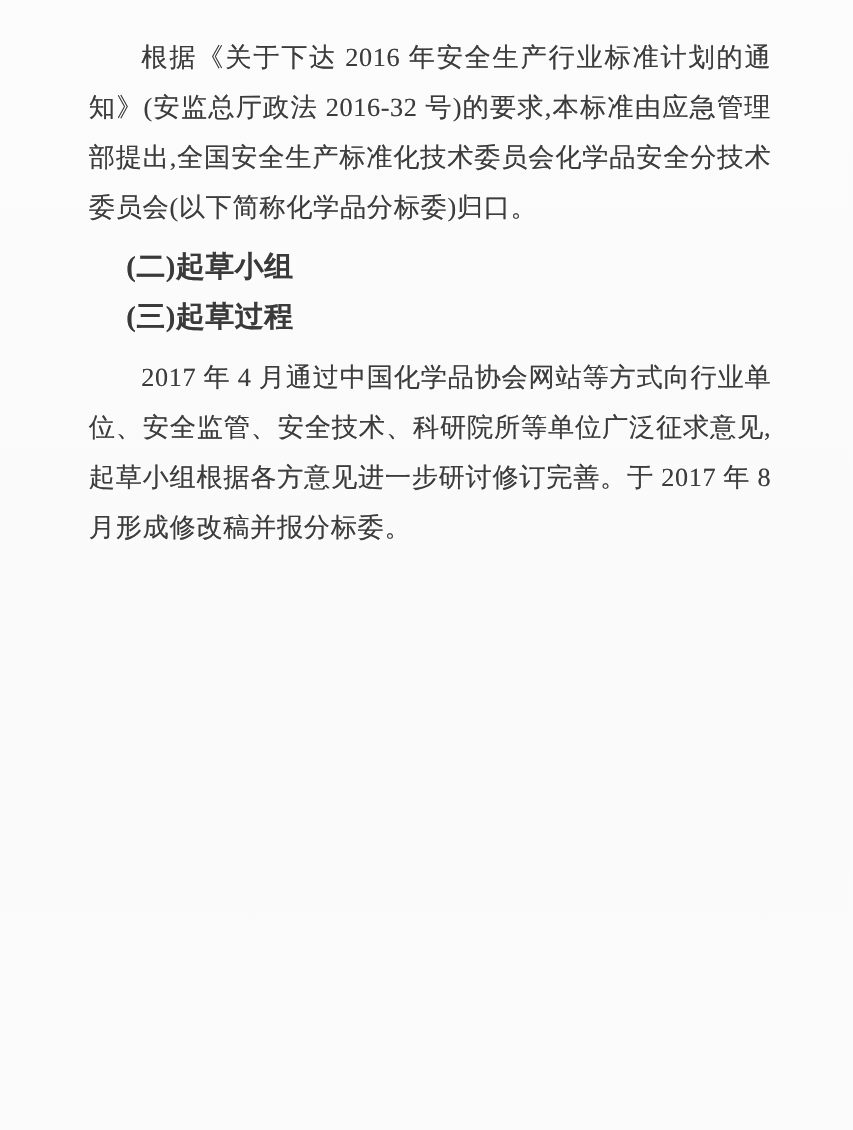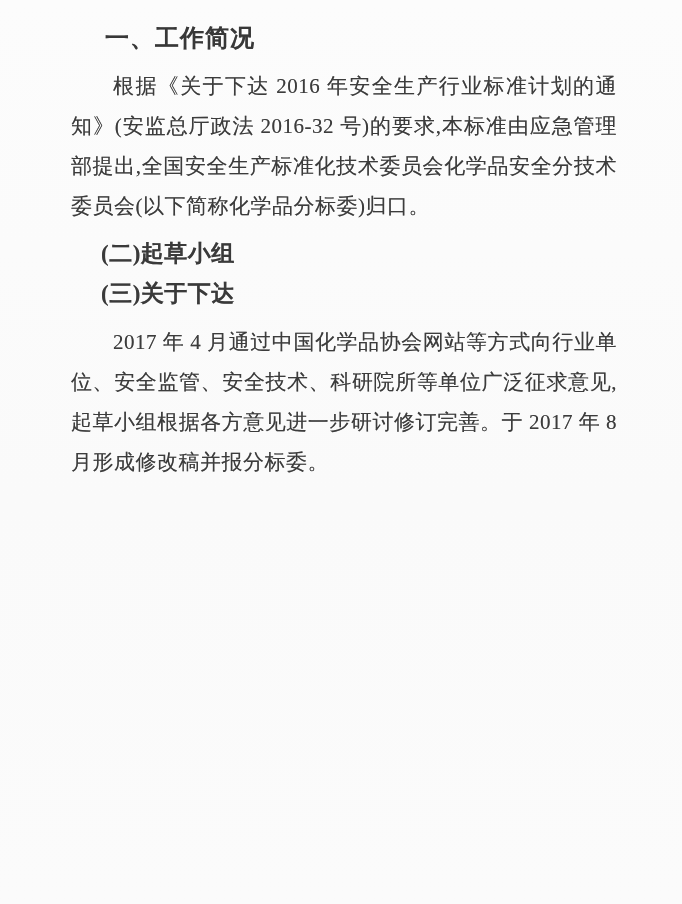--- a/index.html
+++ b/index.html
@@ -52,28 +52,27 @@
     letter-spacing: 0.5px;
     word-break: break-all;
     color: #3c3c3c;
   }
 </style>
 </head>
 <body>
 
 <div class="page">
 
-  <h1 class="doc-heading">一、工作简况</h1>
 
 
   <p class="doc-paragraph">根据《关于下达 2016 年安全生产行业标准计划的通知》(安监总厅政法 2016-32 号)的要求,本标准由应急管理部提出,全国安全生产标准化技术委员会化学品安全分技术委员会(以下简称化学品分标委)归口。</p>
 
   <h2 class="doc-subheading">(二)起草小组</h2>
 
 
-  <h2 class="doc-subheading">(三)关于下达</h2>
+  <h2 class="doc-subheading">(三)起草过程</h2>
 
 
 
   <p class="doc-paragraph">2017 年 4 月通过中国化学品协会网站等方式向行业单位、安全监管、安全技术、科研院所等单位广泛征求意见,起草小组根据各方意见进一步研讨修订完善。于 2017 年 8 月形成修改稿并报分标委。</p>
 
 
 </div>
 
 </body></html>

